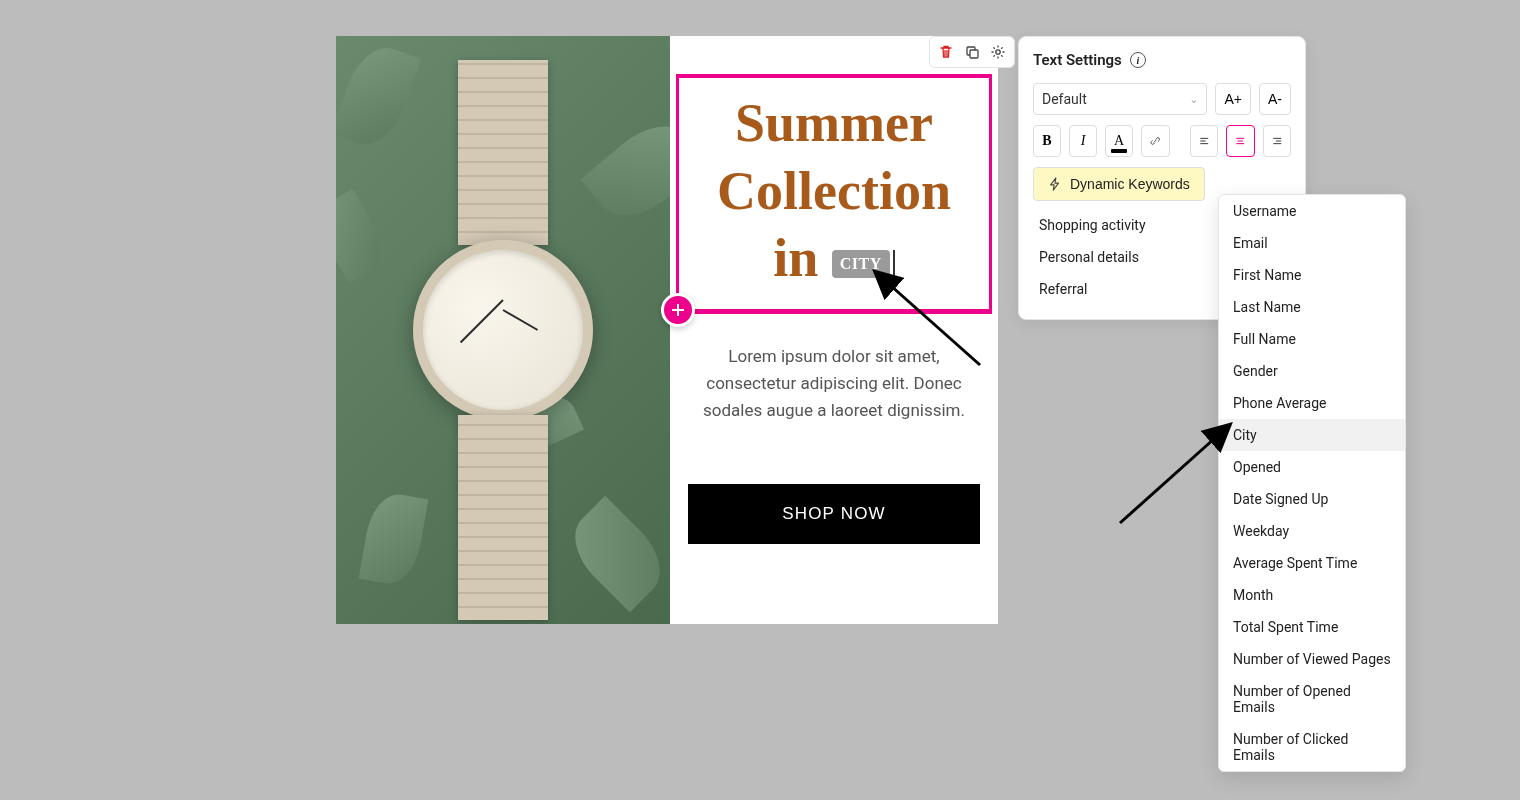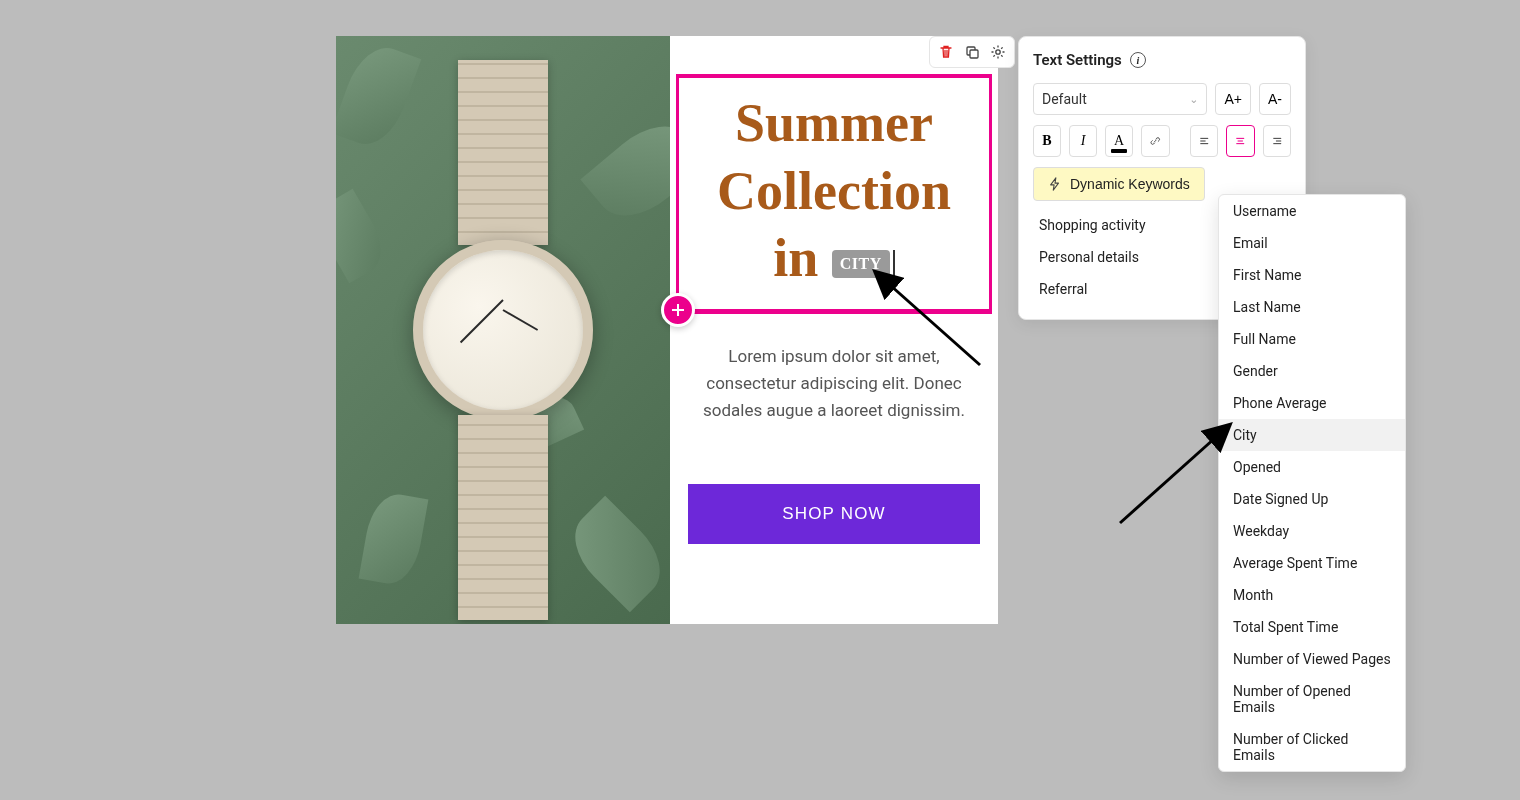--- a/index.html
+++ b/index.html
@@ -154,21 +154,21 @@
     .body-text {
       margin-top: 29px;
       padding: 0 30px;
       text-align: center;
       color: #555;
       font-size: 17px;
       line-height: 1.6;
     }
     .shop-button {
       margin-top: 60px;
-      background: #6d28d9;
+      background: #000000;
       color: white;
       border: none;
       padding: 20px 60px;
       font-size: 17px;
       font-weight: 500;
       letter-spacing: 1.2px;
       width: 292px;
       cursor: pointer;
     }
     .toolbar-icons {

